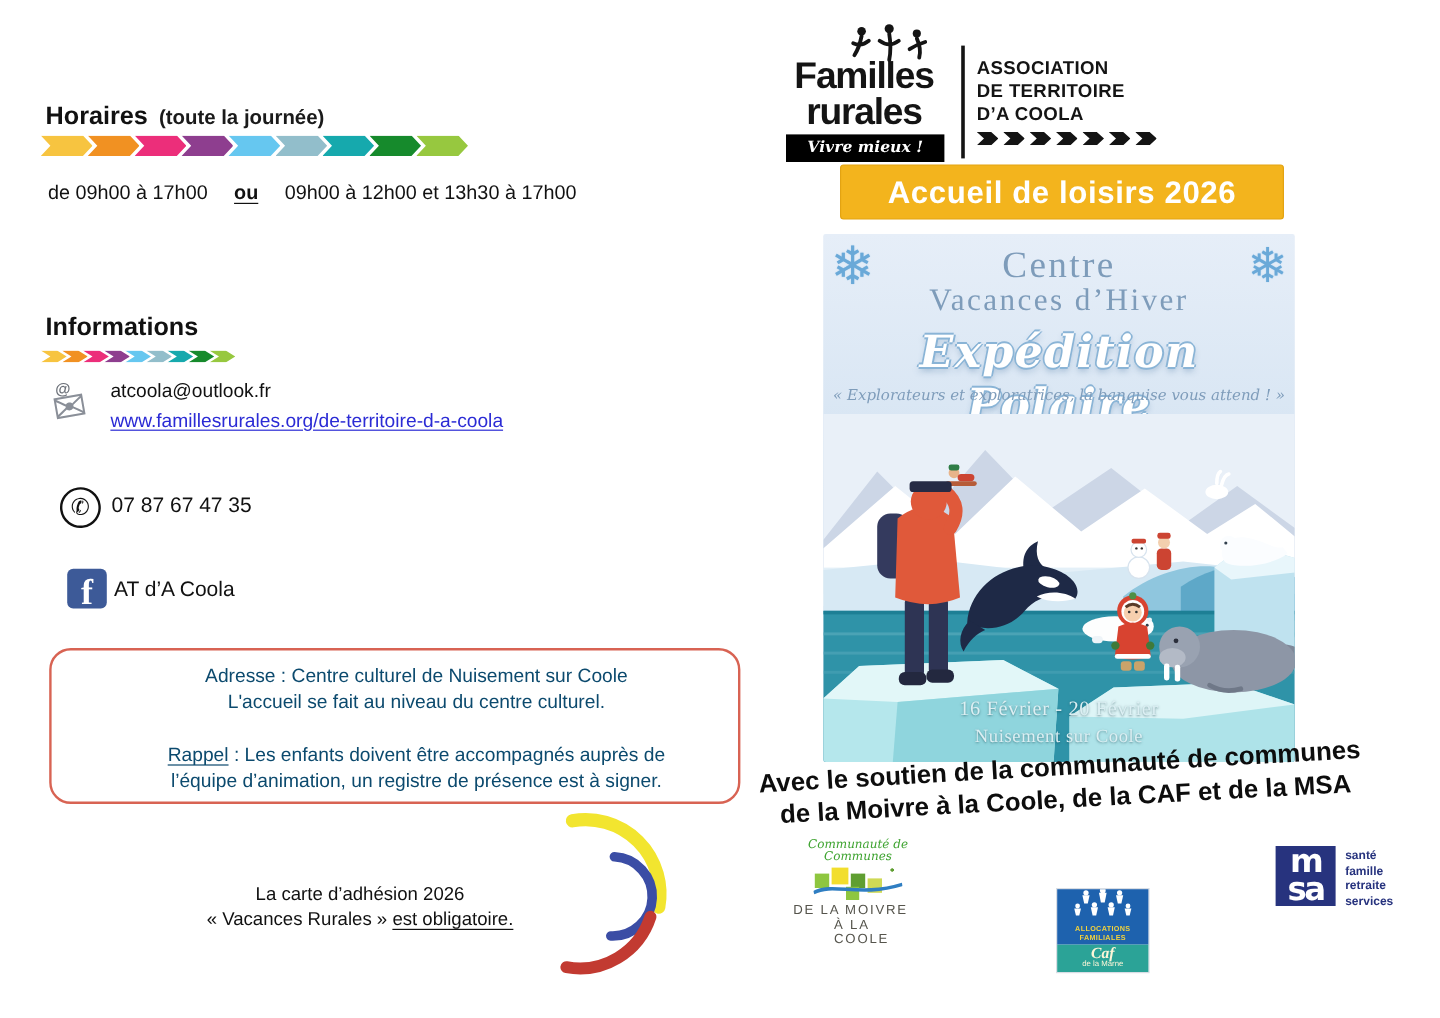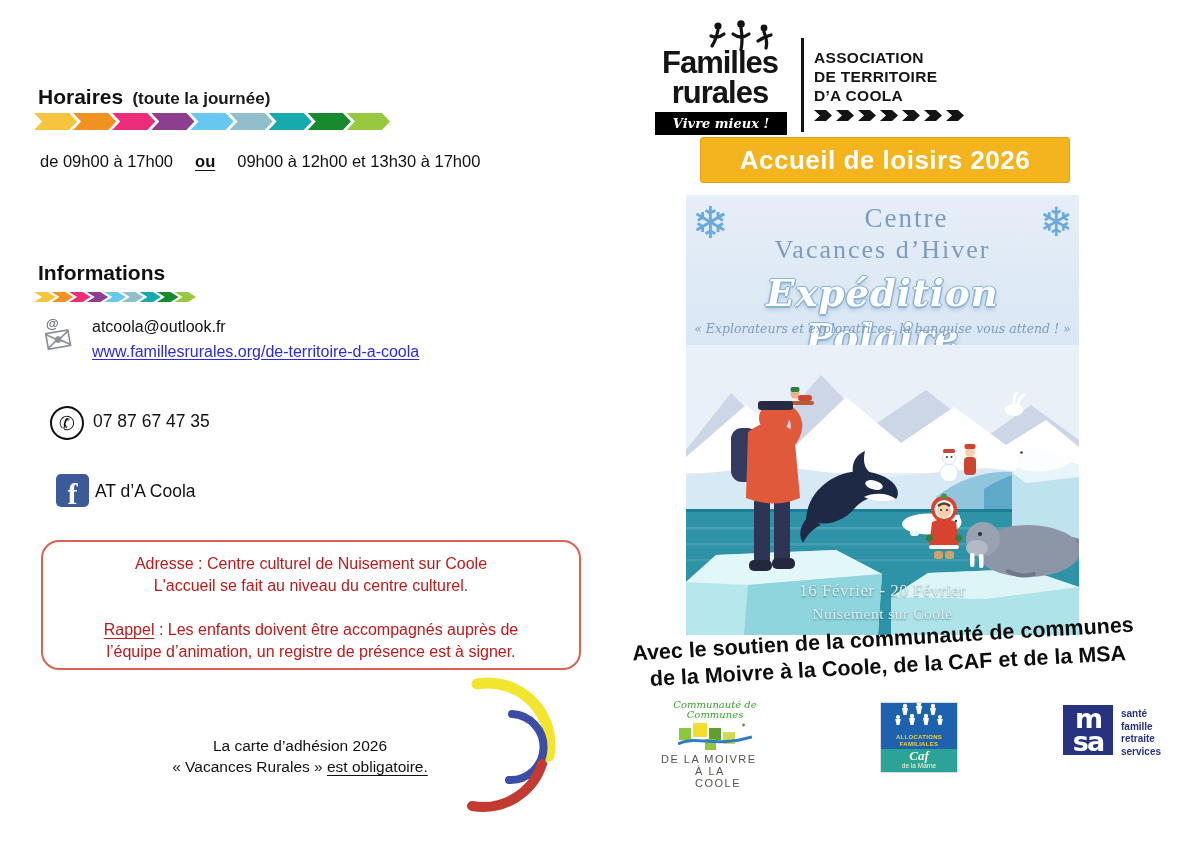--- a/index.html
+++ b/index.html
@@ -21,21 +21,21 @@
   .u-bold{font-weight:bold;text-decoration:underline;text-underline-offset:3px;}
   .note{font-size:15px;color:#111;}
 
   .contact-label{font-size:16px;color:#111;}
   .weblink{font-size:16px;color:#2b2bd5;text-decoration:underline;text-underline-offset:2px;cursor:pointer;}
   .phone-circle{width:30px;height:30px;border:2.2px solid #111;border-radius:50%;display:flex;align-items:center;justify-content:center;
     font-family:"DejaVu Sans",sans-serif;font-size:19px;color:#111;transform:rotate(-8deg);}
   .fb-badge{width:33px;height:33px;background:#3d5a98;border-radius:5px;color:#fff;display:flex;align-items:flex-end;justify-content:center;
     font-family:"Liberation Serif",serif;font-weight:bold;font-size:30px;line-height:26px;overflow:hidden;}
 
-  .address-box{border:2px solid #d86353;border-radius:18px;text-align:center;font-size:16px;line-height:22px;color:#b91c1c;padding-top:11px;}
+  .address-box{border:2px solid #d86353;border-radius:18px;text-align:center;font-size:16px;line-height:22px;color:#0c4a6e;padding-top:11px;padding-left:36px;}
   .rappel-u{text-decoration:underline;text-underline-offset:3px;}
 
   .red-remind{color:#e53327;font-weight:bold;font-size:16.5px;text-align:center;}
   .red-remind .ut{text-decoration:underline;text-underline-offset:3px;}
   .card-line{font-size:15.5px;color:#111;text-align:center;}
   .card-line .ut{text-decoration:underline;text-underline-offset:3px;}
 
   
   .brand{font-weight:bold;letter-spacing:-1px;font-size:31px;line-height:30px;color:#141414;text-align:center;}
   .tagline-box{background:#000000;color:#fff;font-family:"DejaVu Serif",serif;font-style:italic;font-weight:bold;
@@ -182,21 +182,21 @@
       <span class="chev" style="background: rgb(20, 20, 20);"></span>
     </div>
 
   <div class="abs banner" style="left:700px;top:137px;width:368px;height:44px;">
     <span>Accueil de loisirs 2026</span>
   </div>
 
   <div class="abs poster" style="left:686px;top:195px;width:393px;height:440px;">
     <div class="abs snow" style="left:6px;top:2px;font-size:44px;">❄</div>
     <div class="abs snow" style="right:6px;top:4px;font-size:40px;">❄</div>
-    <div class="abs t-serif" style="top:8px;width:100%;font-size:27px;padding-left:24px;">Centre</div>
+    <div class="abs t-serif" style="top:8px;width:100%;font-size:31px;">Centre</div>
     <div class="abs t-serif" style="top:40px;width:100%;font-size:26px;">Vacances d’Hiver</div>
     <div class="abs script-title" style="top:76px;width:100%;font-size:37px;">Expédition Polaire</div>
     <div class="abs quote" style="top:126px;width:100%;font-size:12.5px;">« Explorateurs et exploratrices, la banquise vous attend ! »</div>
 
     <svg class="abs" style="left:0;top:150px;" width="393" height="290" viewBox="0 0 393 290">
       <rect width="393" height="290" fill="#e9f0f8"></rect>
       <path d="M0,105 L45,48 L85,88 L135,30 L185,82 L240,45 L300,92 L345,60 L393,95 L393,150 L0,150 Z" fill="#ccd6e6"></path>
       <path d="M0,112 L60,60 L110,100 L160,52 L215,98 L268,62 L320,100 L360,75 L393,102 L393,160 L0,160 Z" fill="#ffffff"></path>
       <rect y="128" width="393" height="45" fill="#e4f0f8"></rect>
       <path d="M0,130 L90,121 L190,133 L300,123 L393,133 L393,173 L0,173 Z" fill="#d7e9f4"></path>
@@ -325,21 +325,21 @@
       <rect x="31" y="7" width="12" height="12" fill="#5f9e31"></rect>
       <rect x="45" y="11" width="12" height="12" fill="#cfd955"></rect>
       <rect x="27" y="18" width="11" height="11" fill="#8ec63f"></rect>
       <path d="M0,23 C16,14 38,27 74,16" stroke="#2f7ec2" stroke-width="3" fill="none"></path>
       <path d="M64,4 l3,0 m-1.5,-1.5 l0,3" stroke="#5f9e31" stroke-width="1.5"></path>
     </svg>
     <div class="cc-name" style="margin-top:2px;">DE LA MOIVRE</div>
     <div class="cc-name" style="margin-left:34px;">À LA COOLE</div>
   </div>
 
-  <div class="abs caf-box" style="left:880px;top:702px;">
+  <div class="abs caf-box" style="left:880px;top:740px;">
     <div class="caf-top">
       <svg width="76" height="36" viewBox="0 0 76 36">
         <g fill="#ffffff">
           <g transform="translate(24,3)">
               <circle cx="0" cy="0" r="2.2"></circle>
               <path d="M-3,2 L3,2 L1.5,9 L-1.5,9 Z"></path>
             </g>
           <g transform="translate(38,1)">
               <circle cx="0" cy="0" r="2.4"></circle>
               <path d="M-3.2,2 L3.2,2 L1.6,10 L-1.6,10 Z"></path>

